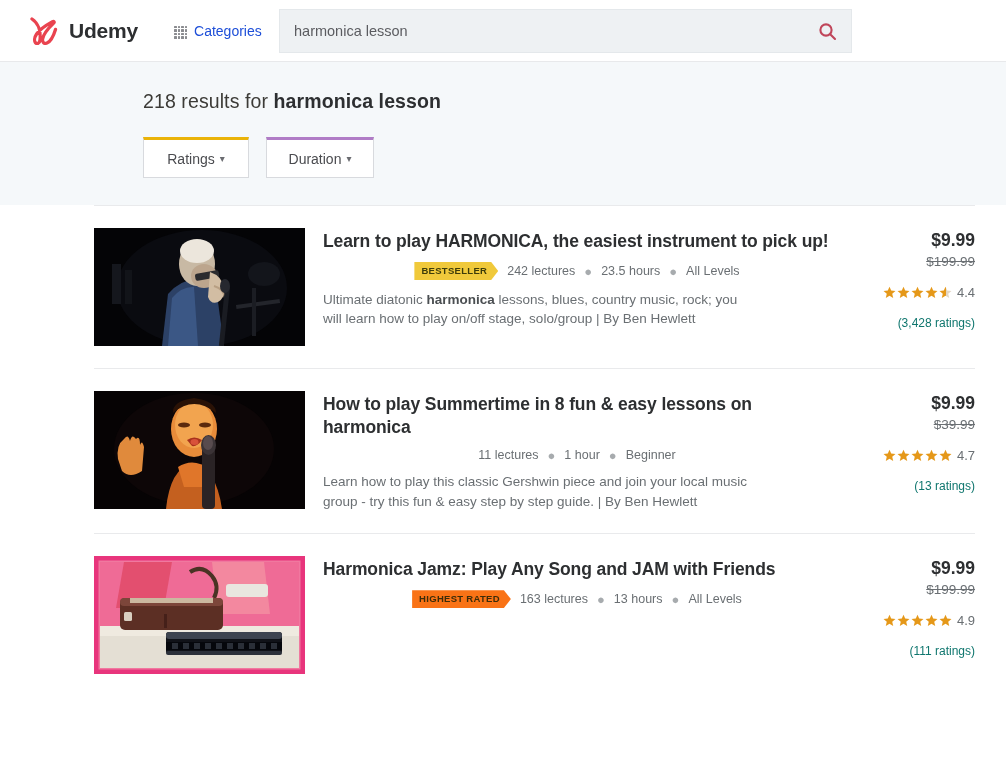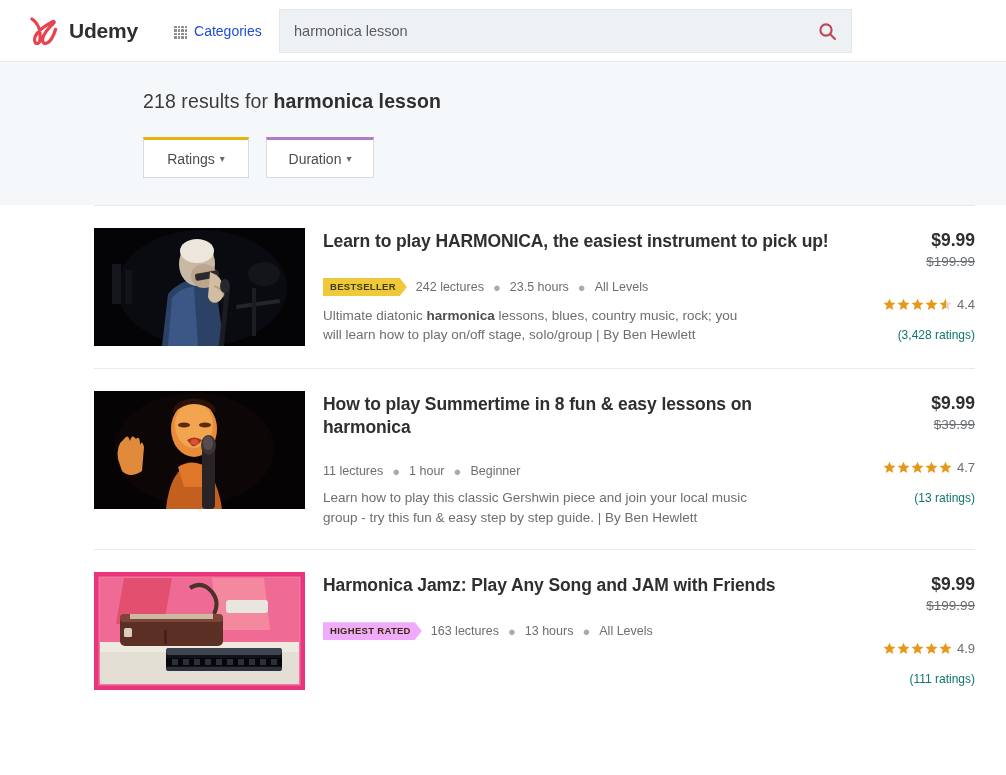--- a/index.html
+++ b/index.html
@@ -145,39 +145,40 @@
     font-size: 17.5px;
     font-weight: bold;
     color: #2d2f31;
     line-height: 1.32;
     letter-spacing: -0.1px;
   }
   .meta-row {
     display: flex;
     align-items: center;
     gap: 9px;
-    margin-top: 25px;
+    margin-top: 9px;
     font-size: 12.5px;
     color: #6a6f73;
     flex-wrap: wrap;
+    justify-content: center;
   }
   .badge {
     display: inline-block;
     font-size: 9.5px;
     font-weight: bold;
     letter-spacing: 0.3px;
     color: #3d3c0a;
     padding: 3px 11px 3px 7px;
     position: relative;
     line-height: 1.25;
     clip-path: polygon(0 0, calc(100% - 7px) 0, 100% 50%, calc(100% - 7px) 100%, 0 100%);
   }
   .badge.bestseller { background: #eceb98; color: #3d3c0a; }
   .badge.bestseller { background: #f0c93b; color: #3d3c0a; }
-  .badge.highest { background: #f0abfc; color: #3c2c09; }
+  .badge.highest { background: #f97316; color: #3c2c09; }
   .dot { font-size: 13px; color: #a7abae; line-height: 1; }
   .course-desc {
     margin-top: 10px;
     font-size: 13.5px;
     color: #6a6f73;
     line-height: 1.44;
     max-width: 432px;
   }
   .course-desc b { color: #4b4f52; font-weight: bold; }
 
@@ -193,21 +194,21 @@
     font-weight: bold;
     color: #2d2f31;
   }
   .price-old {
     margin-top: 3px;
     font-size: 13.5px;
     color: #6a6f73;
     text-decoration: line-through;
   }
   .rating-row {
-    margin-top: 28px;
+    margin-top: 16px;
     display: flex;
     align-items: center;
     justify-content: flex-end;
     gap: 5px;
   }
   .stars { display: inline-flex; gap: 1px; }
   .stars svg { display: block; }
   .rating-num { font-size: 13px; color: #6a6f73; }
   .rating-count {
     margin-top: 16px;

